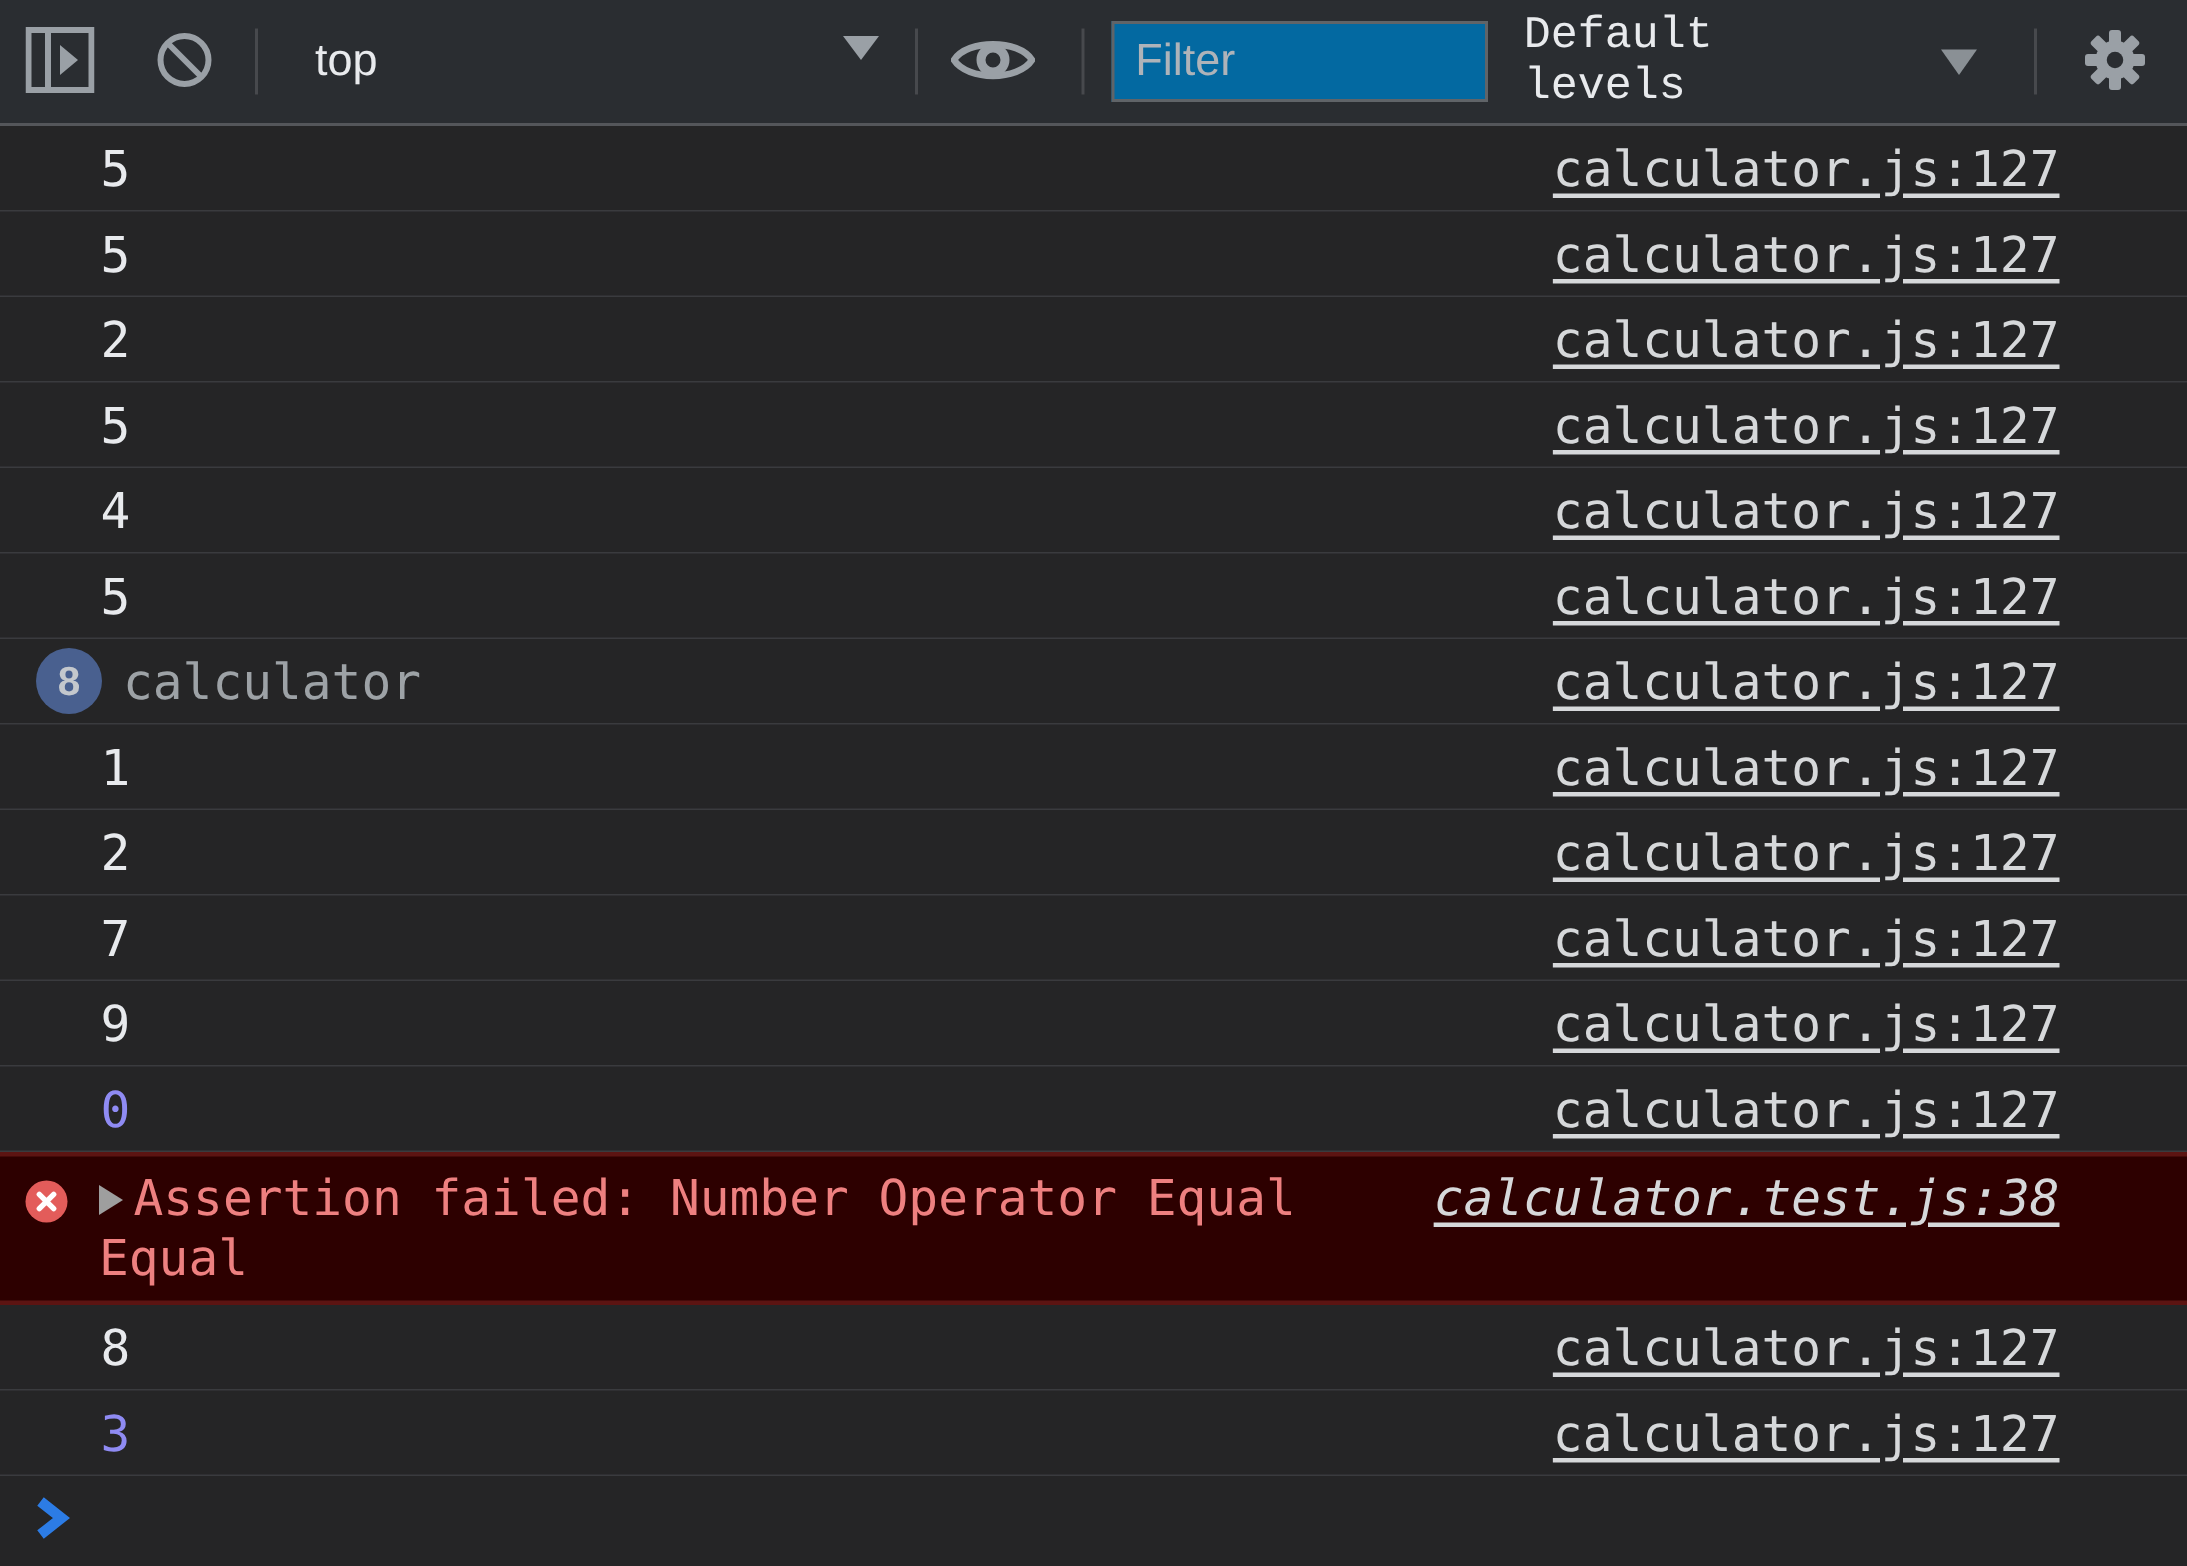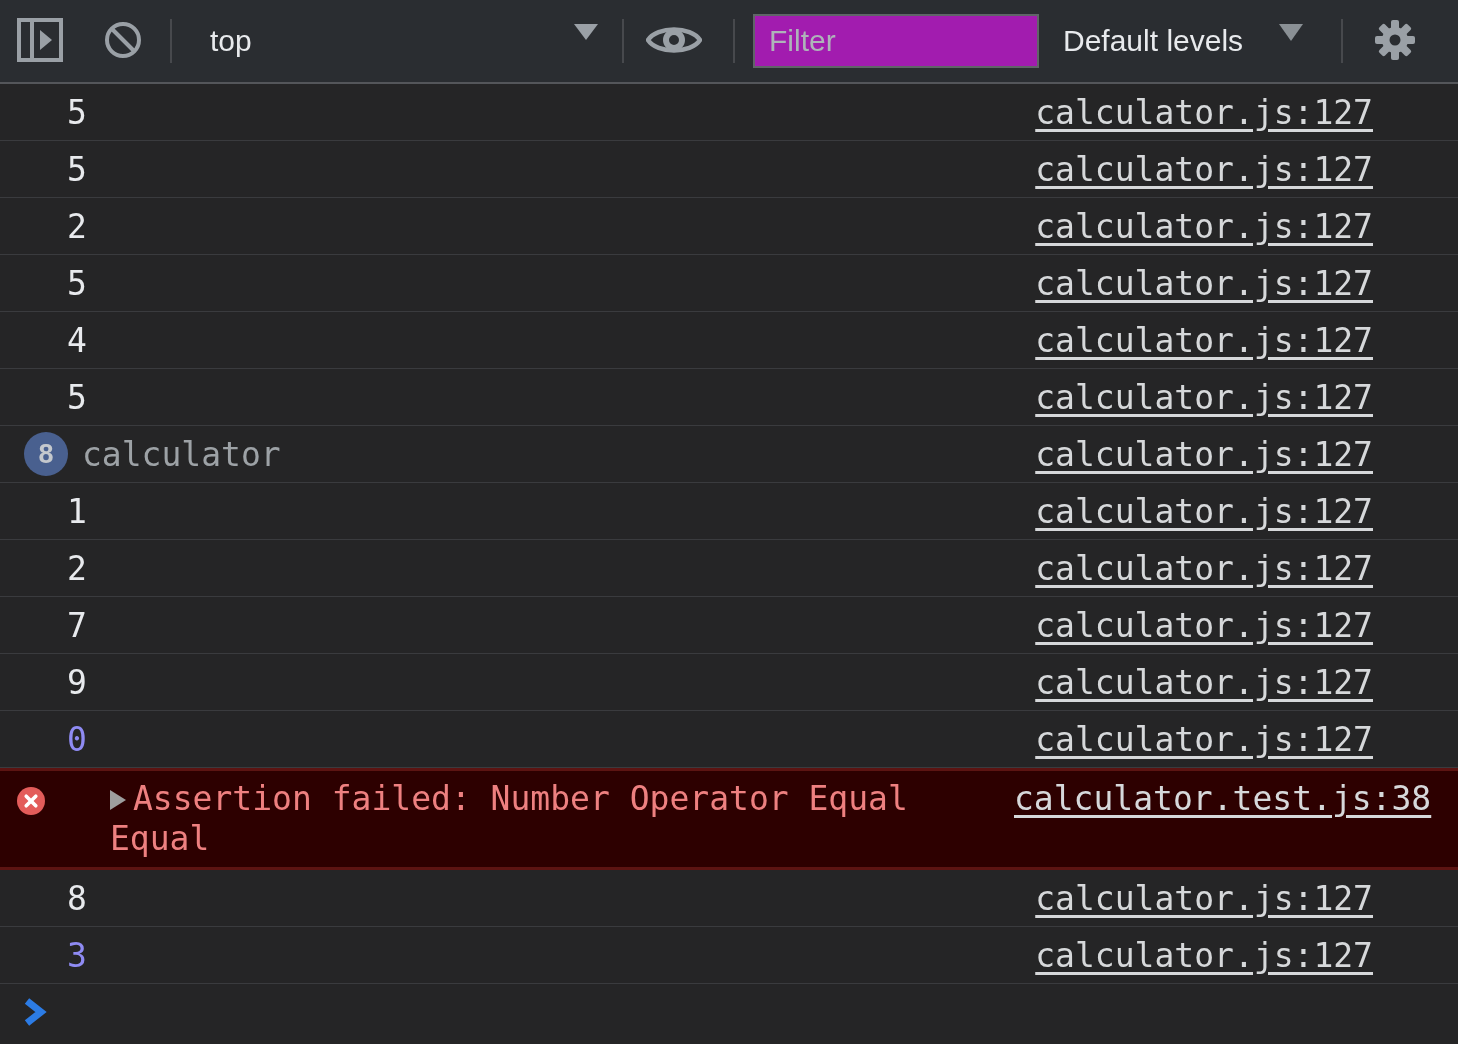--- a/index.html
+++ b/index.html
@@ -14,26 +14,26 @@
   .tb-icon { display:flex; align-items:center; justify-content:center; cursor:pointer; background:none; border:none; }
   .tb-div { width:2px; height:44px; background:#47494d; flex:0 0 auto; }
   #icon-clear { margin-left:40px; }
   .div1 { margin-left:27px; }
   .frame-select { margin-left:38px; width:388px; display:flex; align-items:flex-start; justify-content:space-between; cursor:pointer; }
   .caret-down { width:0; height:0; border-left:12px solid transparent; border-right:12px solid transparent; border-top:16px solid #9aa0a6; }
   .div2 { margin-left:24px; }
   #icon-eye { margin-left:22px; }
   .div3 { margin-left:31px; }
   .filter-input {
-    margin-left:18px; width:286px; height:54px; background:#a21caf;
+    margin-left:18px; width:251px; height:54px; background:#0369a1;
     border:2px solid #606468; color:#e8eaed; font-family:"Liberation Sans",sans-serif;
     font-size:30px; padding:0 14px; outline:none;
   }
   .filter-input::placeholder { color:#aeb3b9; }
-  .levels { margin-left:24px; display:flex; align-items:flex-start; gap:36px; cursor:pointer; }
+  .levels { margin-left:24px; display:flex; align-items:center; gap:36px; cursor:pointer;font-family:Liberation Mono, monospace; }
   .levels .caret-down { border-left-width:12px; border-right-width:12px; border-top-width:17px; border-top-color:#8a9095; }
   .div4 { margin-left:38px; }
   #icon-gear { margin-left:30px; }
 
   
   .console-area { font-family:"DejaVu Sans Mono", monospace; font-size:33px; }
   .crow {
     height:57px; border-bottom:1px solid #3a3b3e;
     display:flex; align-items:center; padding:0 85px 0 67px;
   }
@@ -46,30 +46,30 @@
   .badge {
     width:44px; height:44px; border-radius:50%; background:#49608f; color:#c4c8cd;
     font-family:"Liberation Sans",sans-serif; font-size:27px; font-weight:bold;
     display:inline-flex; align-items:center; justify-content:center; margin-right:14px; flex:0 0 auto;
   }
 
   
   .crow.error {
     height:auto; background:#2d0000;
     border-top:3px solid #5c1412; border-bottom:3px solid #5c1412;
-    align-items:flex-start; padding:8px 85px 8px 16px;gap:44px;
+    align-items:flex-start; padding:8px 85px 8px 16px;
   }
   .err-icon { margin-top:6px; flex:0 0 auto; display:block; }
   .err-body { flex:0 0 860px; margin-left:20px; color:#ee8080; line-height:40px; }
   .tri {
     display:inline-block; width:0; height:0;
     border-left:16px solid #9e9e9e; border-top:10px solid transparent; border-bottom:10px solid transparent;
     margin-right:7px; cursor:pointer;
   }
-  .crow.error .clink { margin-left:auto; line-height:40px; }
+  .crow.error .clink { margin-left:auto; line-height:40px;font-style:italic; }
 
   
   .prompt-row { display:flex; align-items:center; height:60px; padding-left:22px; cursor:text; }
 </style>
 </head>
 <body>
 
 <div class="toolbar">
   <button class="tb-icon" id="icon-sidebar">
     <span>

